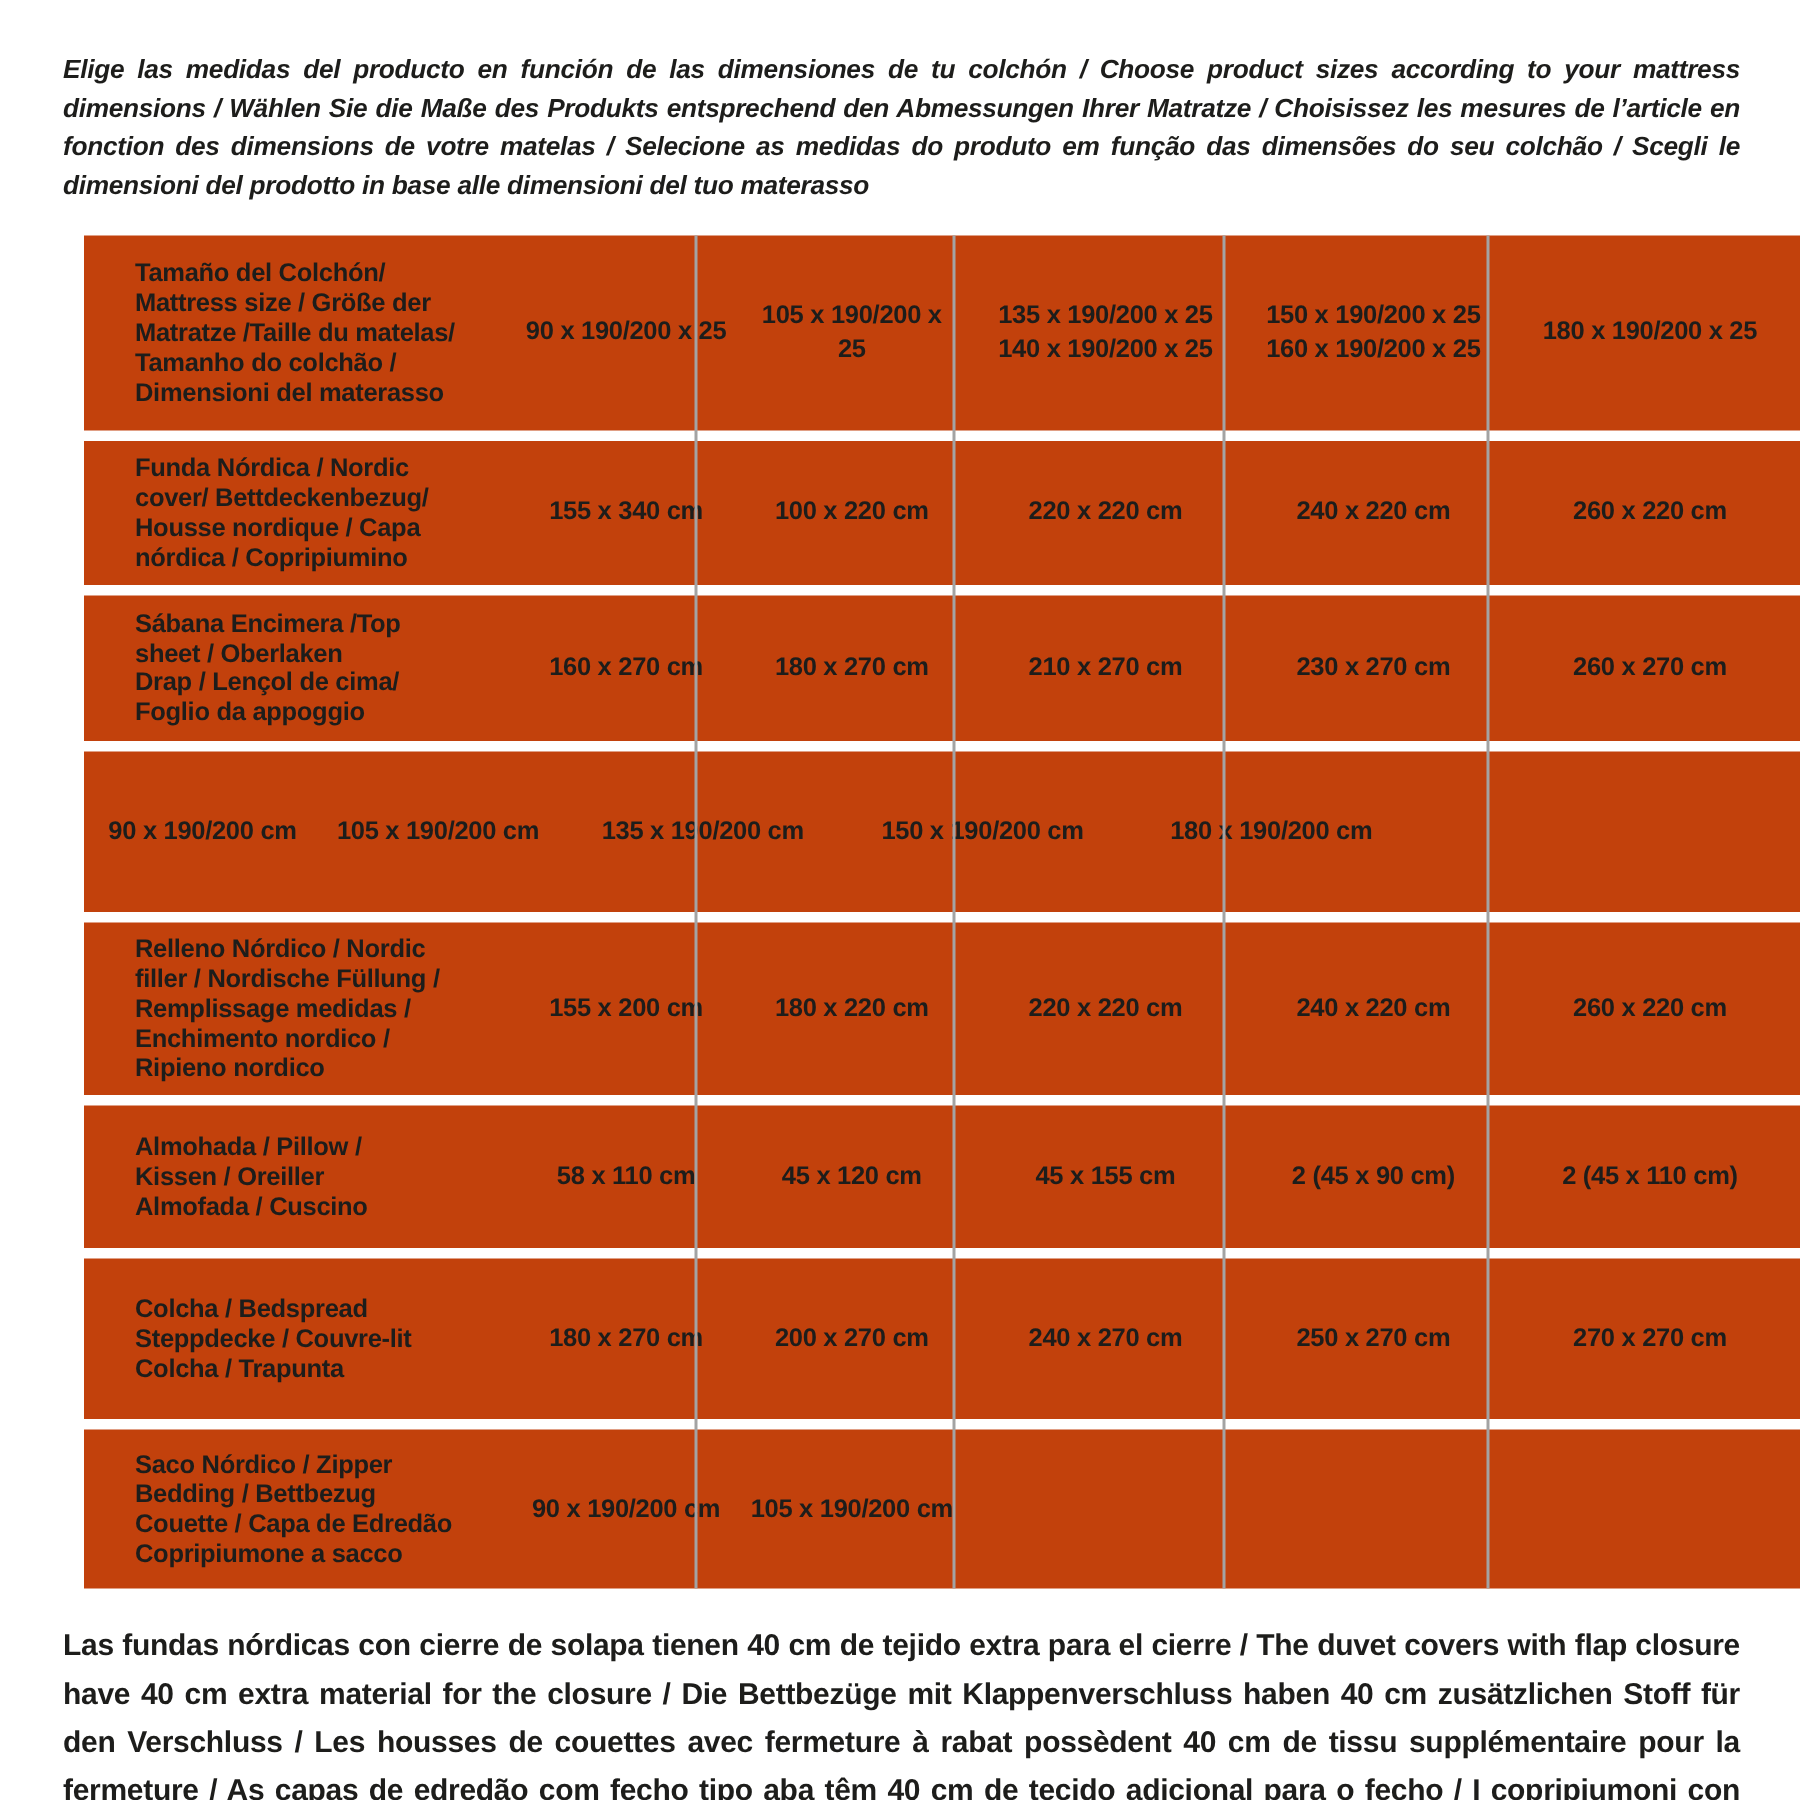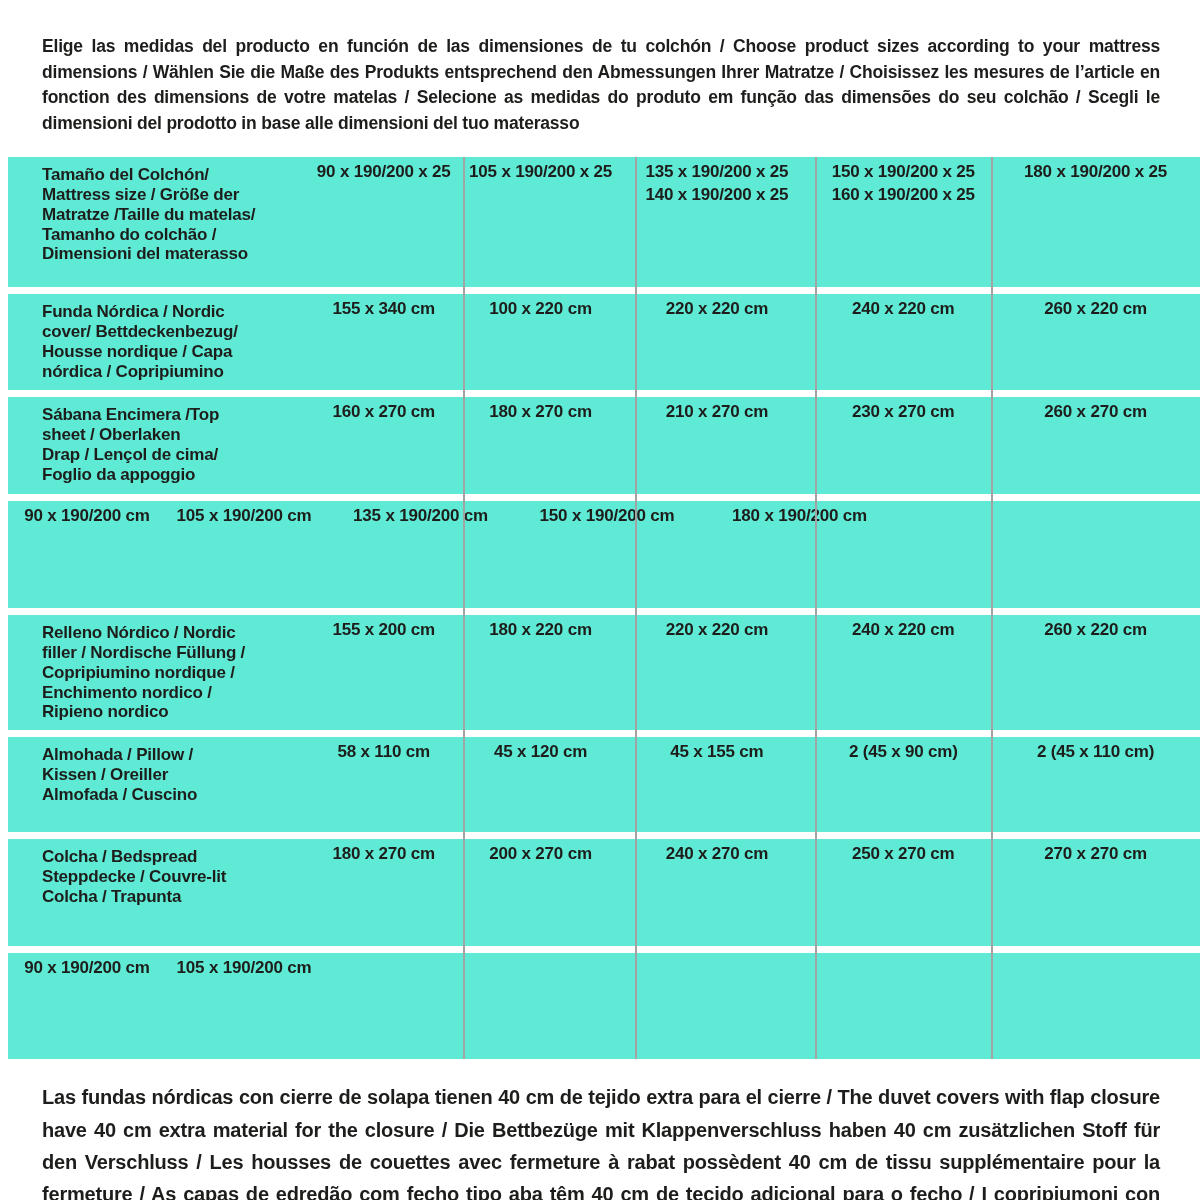--- a/index.html
+++ b/index.html
@@ -12,32 +12,34 @@
     font-weight:bold;
     color:#1d1d1b;
     overflow:hidden;
   }
   .intro{
     margin:34px 40px 0 42px;
     font-size:17.5px;
     line-height:1.47;
     text-align:justify;
     letter-spacing:-0.2px;
+    font-style:italic;
   }
   .size-table{
     position:relative;
     margin:20px 0 0 8px;
     width:1192px;
   }
   .rows{position:relative;z-index:1;}
   .row{
     display:flex;
-    align-items:flex-start;
-    background:#5eead4;
+    align-items:center;
+    background:#c2410c;
     margin-bottom:7px;
+    margin-left:48px;
   }
   .rows > .row:nth-child(1){min-height:130px}
   .rows > .row:nth-child(2){min-height:96px}
   .rows > .row:nth-child(3){min-height:97px}
   .rows > .row:nth-child(4){min-height:107px}
   .rows > .row:nth-child(5){min-height:110px}
   .rows > .row:nth-child(6){min-height:95px}
   .rows > .row:nth-child(7){min-height:107px}
   .rows > .row:nth-child(8){min-height:106px}
   .cell{box-sizing:border-box;}
@@ -129,21 +131,21 @@
         <div class="row">
     <div class="cell c-val v0">90 x 190/200 cm</div>
     <div class="cell c-val v1">105 x 190/200 cm</div>
     <div class="cell c-val v2">135 x 190/200 cm</div>
     <div class="cell c-val v3">150 x 190/200 cm</div>
     <div class="cell c-val v4">180 x 190/200 cm</div>
   </div>
         <div class="row">
     <div class="cell c-label">Relleno Nórdico / Nordic
 filler / Nordische Füllung /
-Copripiumino nordique /
+Remplissage medidas /
 Enchimento nordico /
 Ripieno nordico</div>
     <div class="cell c-val v0">155 x 200 cm</div>
     <div class="cell c-val v1">180 x 220 cm</div>
     <div class="cell c-val v2">220 x 220 cm</div>
     <div class="cell c-val v3">240 x 220 cm</div>
     <div class="cell c-val v4">260 x 220 cm</div>
   </div>
         <div class="row">
     <div class="cell c-label">Almohada  / Pillow /
@@ -159,20 +161,24 @@
     <div class="cell c-label">Colcha / Bedspread
 Steppdecke / Couvre-lit
 Colcha / Trapunta</div>
     <div class="cell c-val v0">180 x 270 cm</div>
     <div class="cell c-val v1">200 x 270 cm</div>
     <div class="cell c-val v2">240 x 270 cm</div>
     <div class="cell c-val v3">250 x 270 cm</div>
     <div class="cell c-val v4">270 x 270 cm</div>
   </div>
         <div class="row">
+    <div class="cell c-label">Saco Nórdico / Zipper
+Bedding / Bettbezug
+Couette  / Capa de Edredão
+Copripiumone a sacco</div>
     <div class="cell c-val v0">90 x 190/200 cm</div>
     <div class="cell c-val v1">105 x 190/200 cm</div>
     <div class="cell c-val v2"></div>
     <div class="cell c-val v3"></div>
     <div class="cell c-val v4"></div>
   </div>
       </div>
 
     <div class="vlines">
       <div class="vline vline-1"></div>

